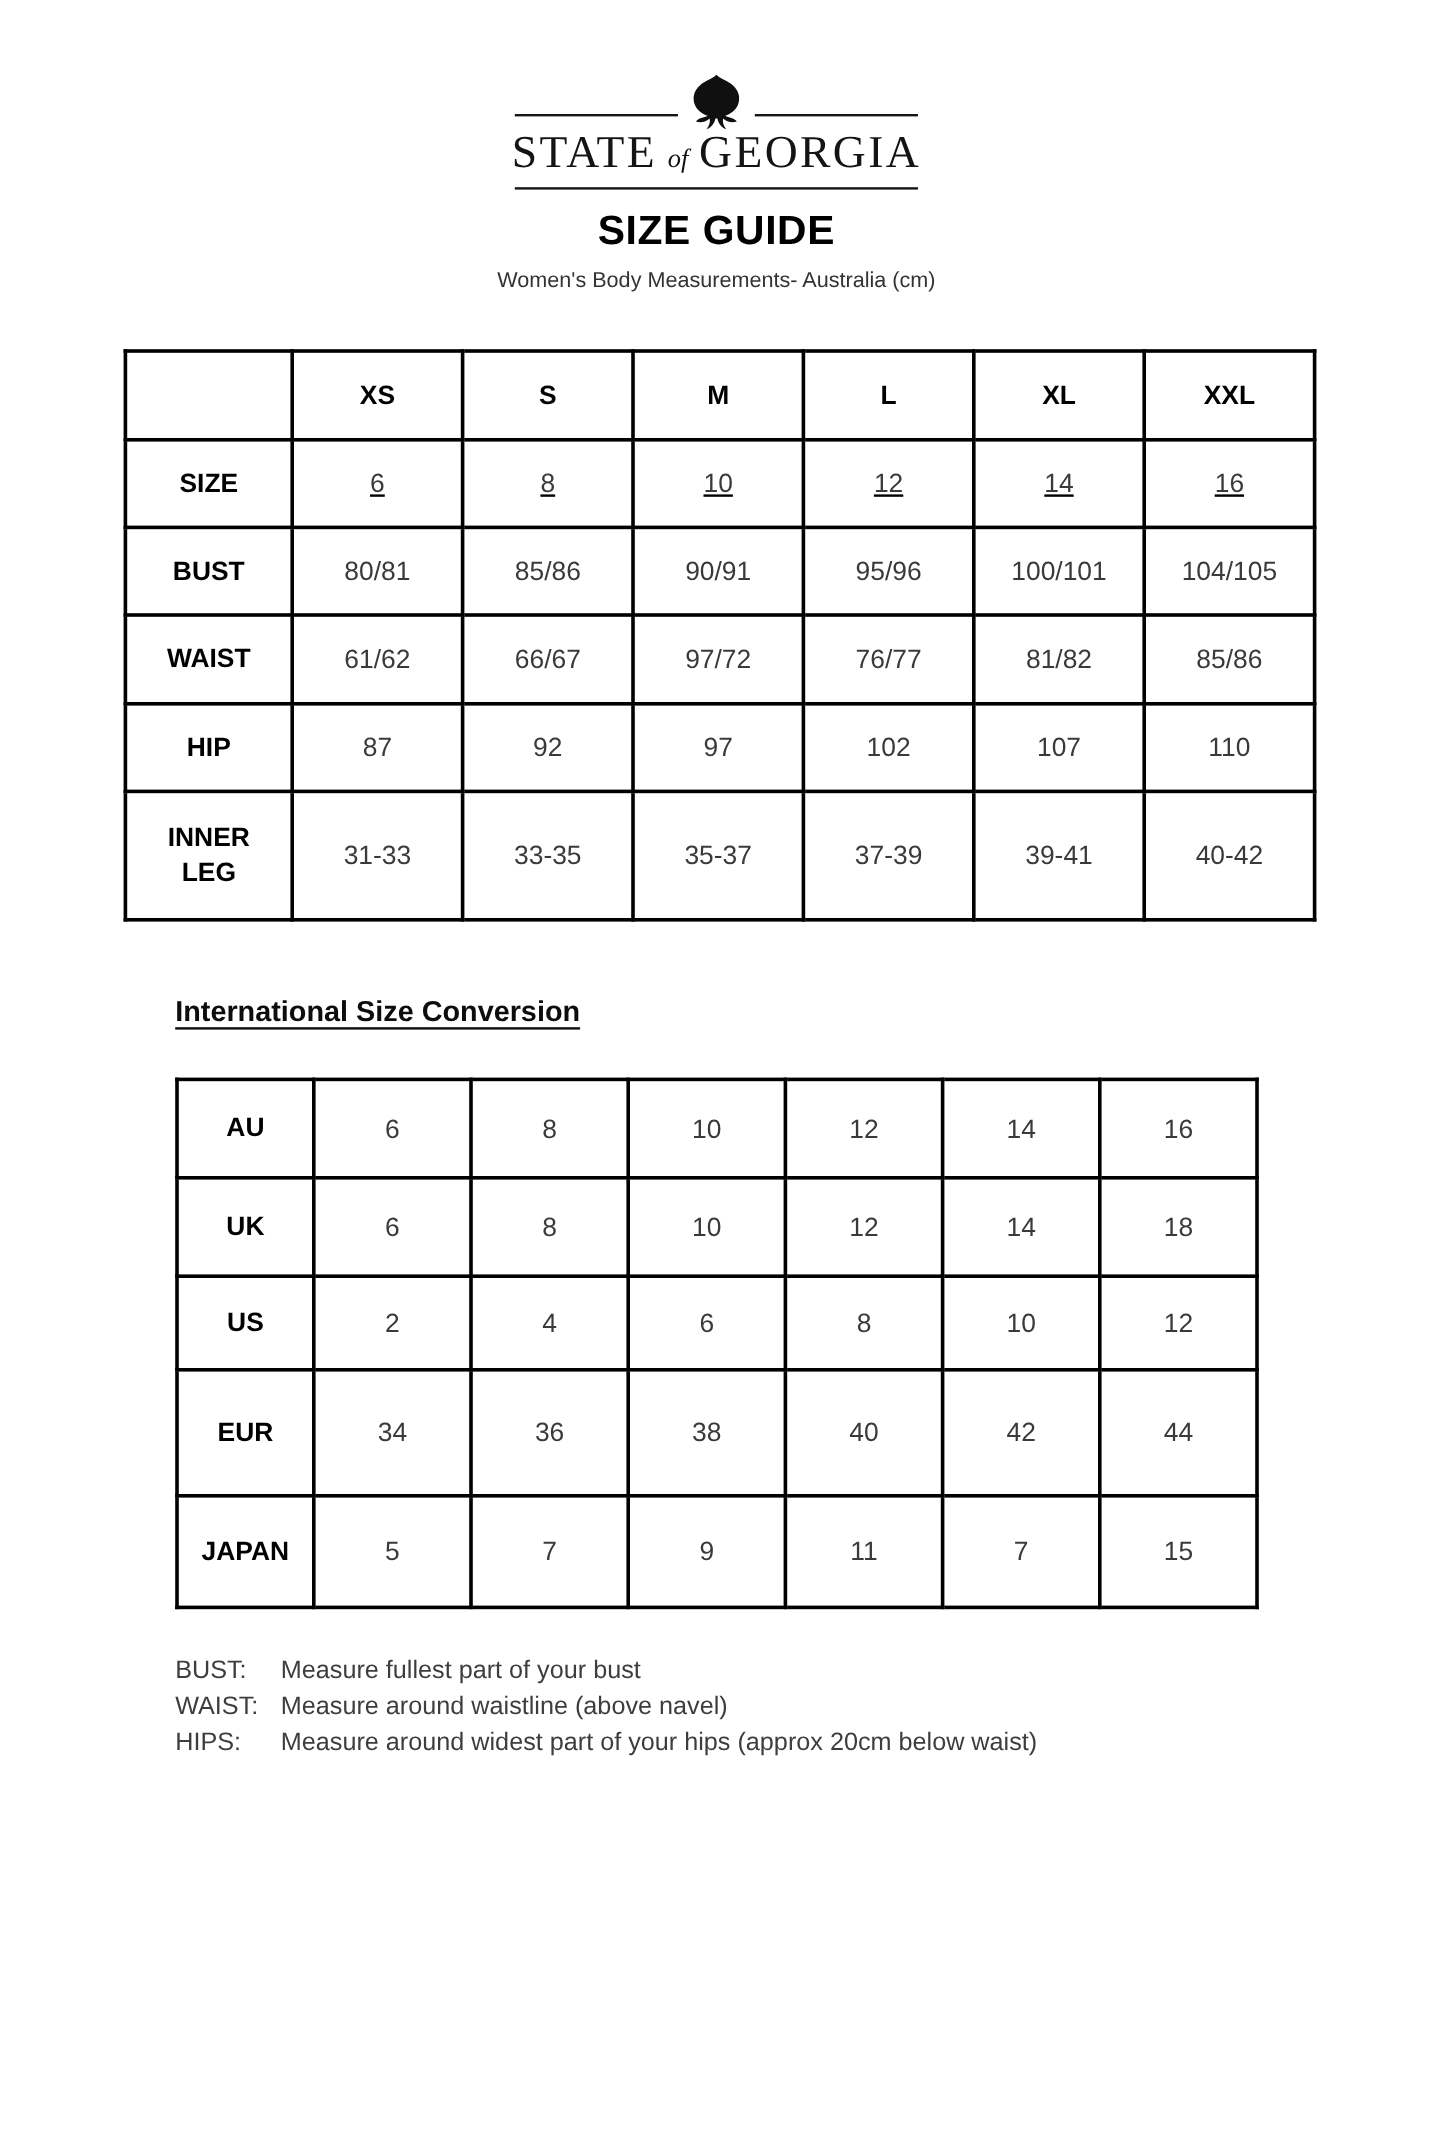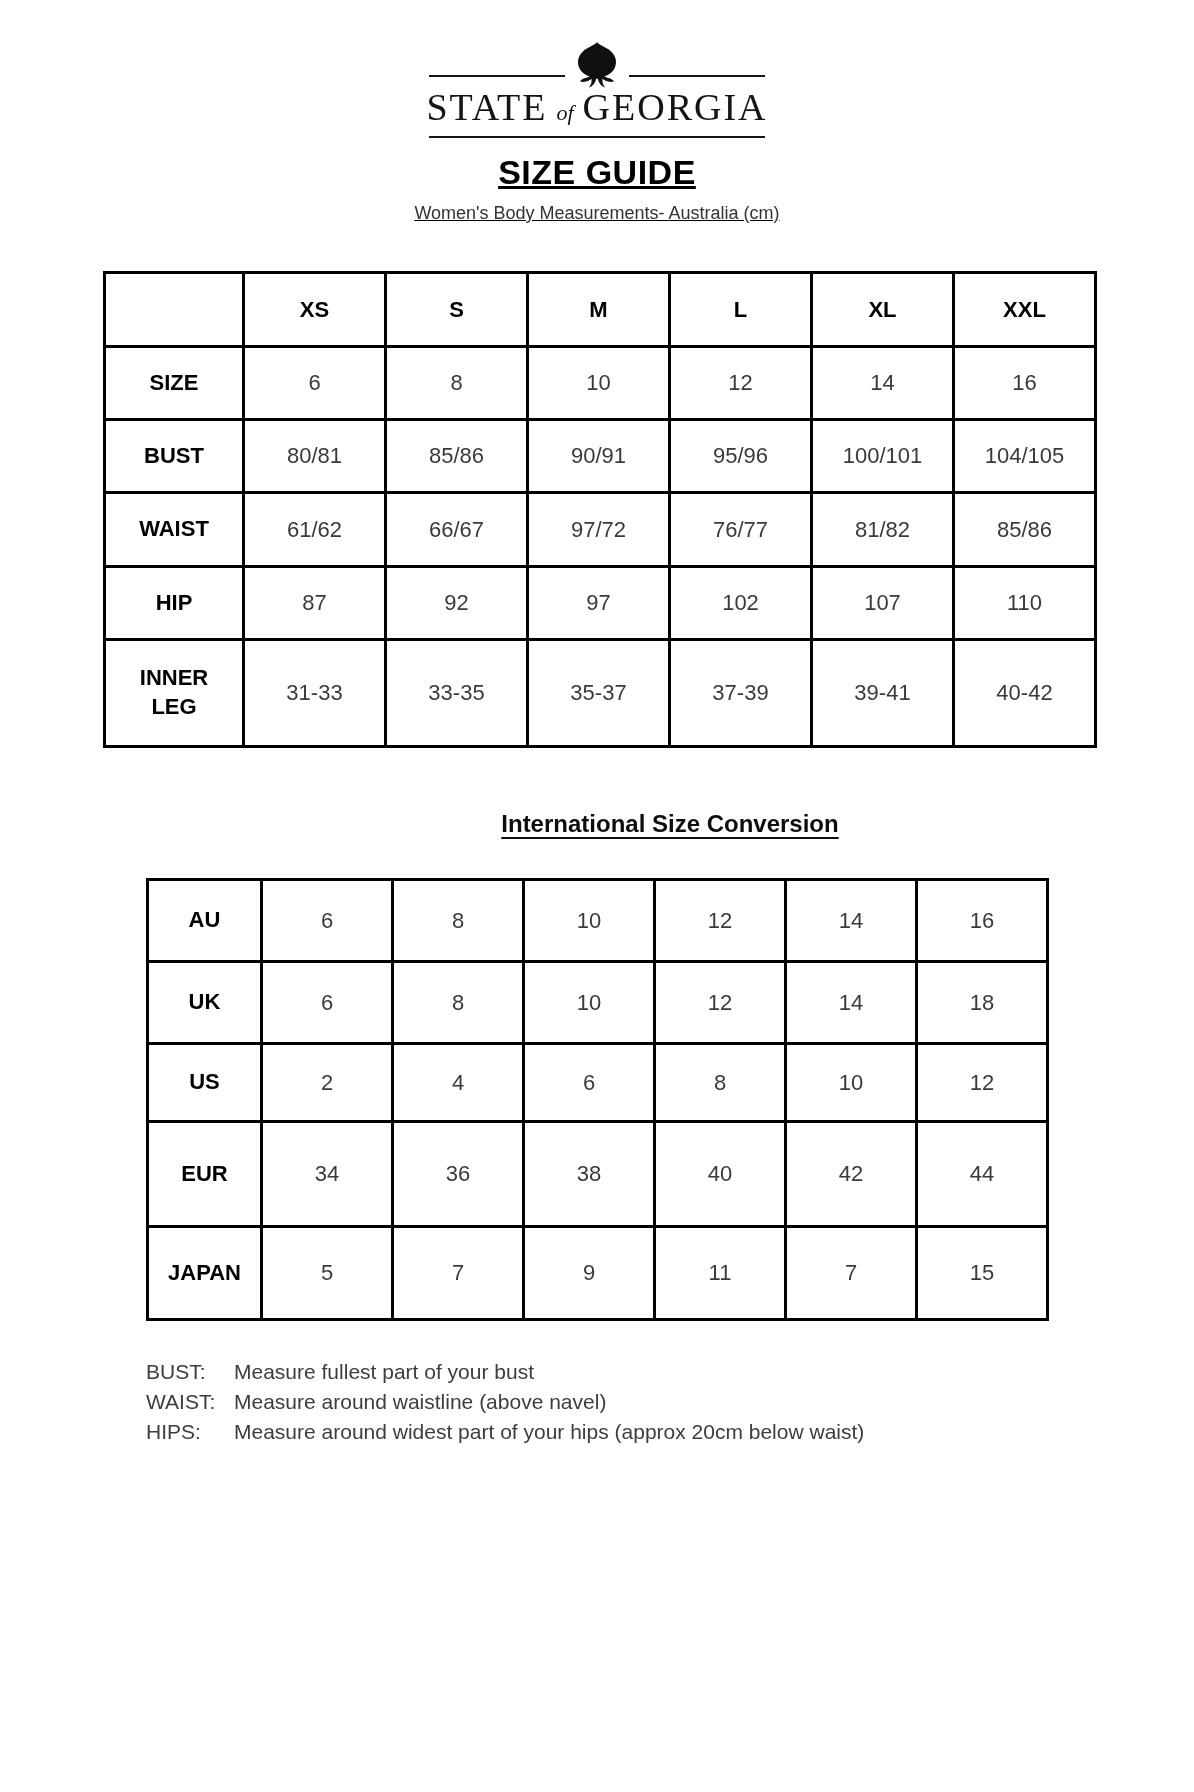--- a/index.html
+++ b/index.html
@@ -3,21 +3,21 @@
 <meta charset="utf-8">
 <style>
   html,body { margin:0; padding:0; }
   body {
     width:1194px; height:1792px; background:#ffffff;
     font-family:"Liberation Sans", sans-serif;
     -webkit-font-smoothing:antialiased;
   }
 
   
-  .logo-block { padding-top:32px; text-align:center;text-decoration:underline; }
+  .logo-block { padding-top:52px; text-align:center; }
   .logo { display:inline-flex; flex-direction:column; width:336px; }
   .logo-top { display:flex; align-items:flex-end; height:50px; }
   .rule { flex:1; height:2px; background:#161616; margin-bottom:5px; }
   .tree { margin:0 6px -7px 6px; line-height:0; }
   .brand-name {
     font-family:"Liberation Serif", serif; font-size:38px; color:#141414;
     letter-spacing:2px; display:flex; align-items:baseline; justify-content:center;
     margin-top:3px; white-space:nowrap;
   }
   .brand-of { font-style:italic; font-size:22px; letter-spacing:0; margin:0 9px; }
@@ -31,31 +31,30 @@
     border:3px solid #000; text-align:center; vertical-align:middle;
     font-size:22px; font-weight:normal; color:#3a3a3a; padding:0; overflow:hidden;
   }
   .head-cell, .label-cell { font-weight:bold; color:#000; }
   .label-cell span { display:inline-block; max-width:88px; line-height:1.3; }
 
   .size-table { margin:47px 0 0 103px; width:991px; }
   .size-table col.c-label { width:139px; }
   .size-table col.c-val { width:142px; }
   .size-table thead tr { height:74px; }
-  .size-table tbody tr:nth-child(1) { height:73px; }
+  .size-table tbody tr:nth-child(1) { height:73px;text-decoration:underline; }
   .size-table tbody tr:nth-child(2) { height:73px;border-radius:30px; }
   .size-table tbody tr:nth-child(3) { height:74px; }
   .size-table tbody tr:nth-child(4) { height:73px; }
   .size-table tbody tr:nth-child(5) { height:107px; }
 
   .conv-heading {
     font-size:24px; font-weight:bold; color:#0d0d0d;
     text-decoration:underline; text-decoration-thickness:2px; text-underline-offset:5px;
     margin:62px 0 0 146px;
-    text-align:center;
   }
   .conv-table { margin:40px 0 0 146px; width:900px; }
   .conv-table col.c-label { width:114px; }
   .conv-table col.c-val { width:131px; }
   .conv-table tr:nth-child(1) { height:82px; }
   .conv-table tr:nth-child(2) { height:82px; }
   .conv-table tr:nth-child(3) { height:78px; }
   .conv-table tr:nth-child(4) { height:105px; }
   .conv-table tr:nth-child(5) { height:93px; }
 

